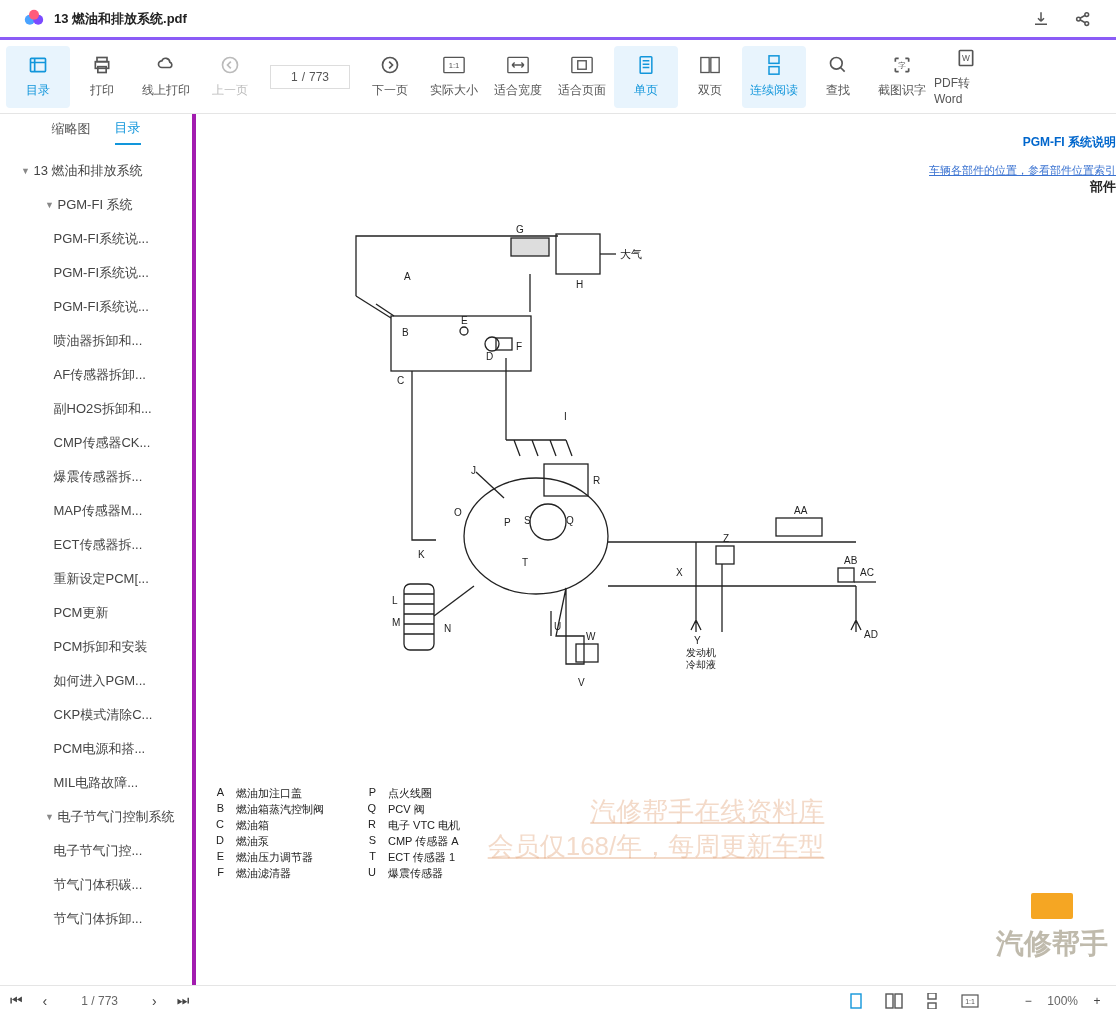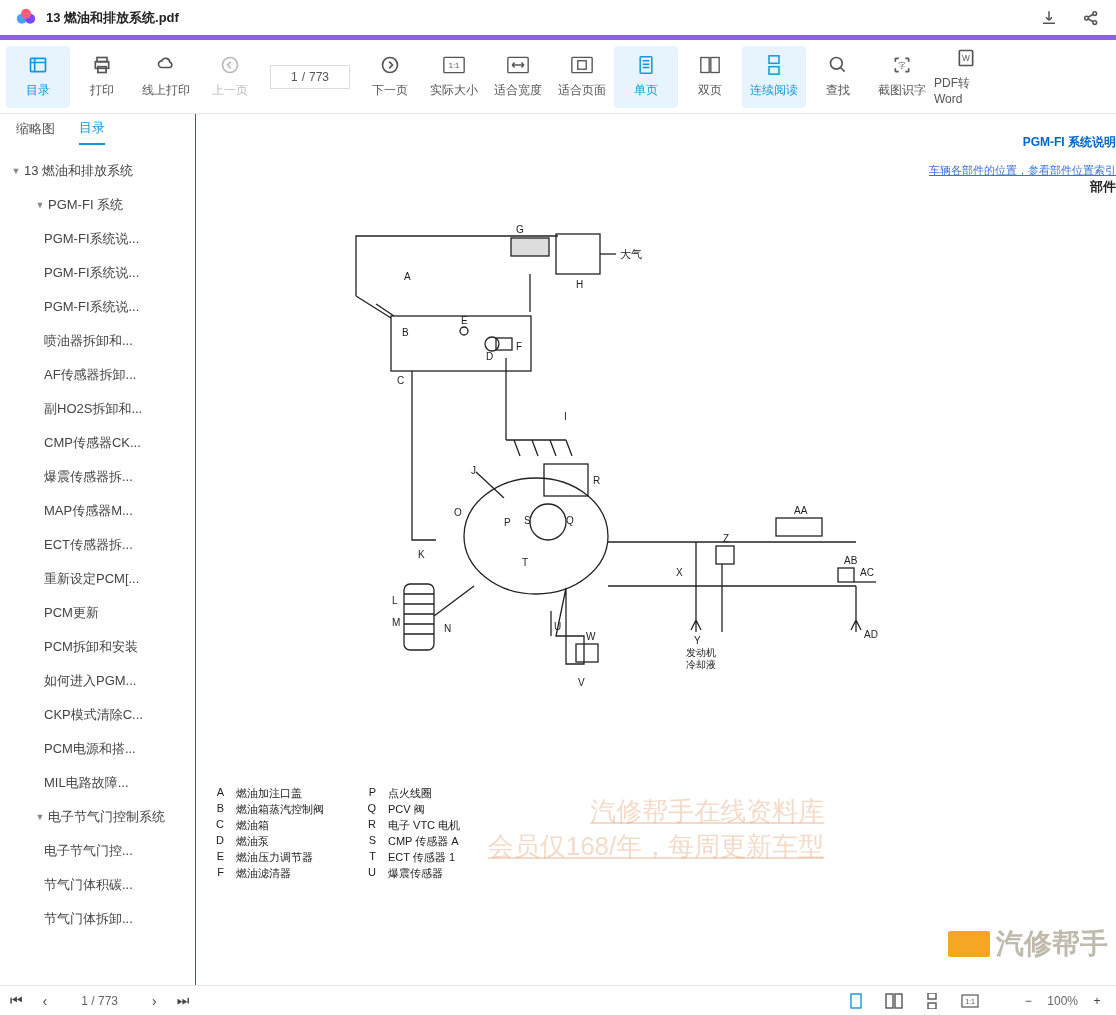--- a/index.html
+++ b/index.html
@@ -1,35 +1,35 @@
 <!DOCTYPE html>
 <html><head>
 <meta charset="utf-8">
 <style>
 * { margin: 0; padding: 0; box-sizing: border-box; font-family: "Microsoft YaHei", Arial, sans-serif; }
 body { background: #f5f5f5; overflow: hidden; width: 1116px; height: 1015px; position: relative; }
 
-.title-bar { height: 40px; background: #fff; display: flex; align-items: center; padding: 0 16px; border-bottom: 5px solid #8b5cf6; }
+.title-bar { height: 40px; background: #fff; display: flex; align-items: center; padding: 0 24px; border-bottom: 3px solid #8b5cf6; }
 .title-bar .logo { width: 20px; height: 20px; margin-right: 10px; }
 .title-bar .title { font-size: 13px; font-weight: 600; color: #222; flex: 1; }
 .title-bar .right-icons { display: flex; gap: 24px; align-items: center; }
 .title-bar .right-icons span { cursor: pointer; color: #666; }
 
 .toolbar { height: 74px; background: #fff; border-bottom: 1px solid #e5e5e5; display: flex; align-items: center; padding: 0 6px; }
 .tb-item { display: flex; flex-direction: column; align-items: center; justify-content: center; width: 64px; height: 62px; cursor: pointer; border-radius: 4px; font-size: 12px; color: #555; gap: 6px; }
 .tb-item.active { background: #e8f4fd; color: #1296db; }
 .tb-item.active2 { background: #e8f4fd; color: #1296db; }
 .tb-item .tb-icon { width: 22px; height: 22px; display: flex; align-items: center; justify-content: center; }
 .tb-item.disabled { color: #bbb; }
 .page-info { width: 96px; display: flex; flex-direction: column; align-items: center; justify-content: center; height: 62px; }
 .page-info .pi-box { width: 80px; height: 24px; border: 1px solid #ddd; display: flex; align-items: center; justify-content: center; font-size: 12px; color: #555; }
 
 .content-area { display: flex; height: calc(1015px - 40px - 74px - 30px); }
 
-.sidebar { width: 196px; background: #fff; border-right: 1px solid #a21caf; display: flex; flex-direction: column; }
+.sidebar { width: 196px; background: #fff; border-right: 4px solid #a21caf; display: flex; flex-direction: column; align-items: center; }
 .side-tabs { height: 36px; display: flex; align-items: center; padding: 0 16px; gap: 24px; font-size: 13px; }
 .side-tab { color: #555; cursor: pointer; padding-bottom: 6px; }
 .side-tab.active { color: #1296db; border-bottom: 2px solid #1296db; font-weight: 500; }
 .side-tree { flex: 1; overflow-y: auto; padding: 4px 0; }
 .tree-node { display: flex; align-items: center; padding: 8px 8px; font-size: 13px; color: #444; cursor: pointer; white-space: nowrap; overflow: hidden; text-overflow: ellipsis; }
 .tree-node .arrow { width: 12px; text-align: center; color: #888; font-size: 9px; margin-right: 2px; }
 .tree-l0 { padding-left: 10px; }
 .tree-l1 { padding-left: 34px; }
 .tree-l2 { padding-left: 44px; }
 
@@ -37,21 +37,21 @@
 .doc-page { background: #fff; width: 100%; height: 100%; padding: 20px 0 0 0; position: relative; text-align: right; }
 .doc-page .pg-title { color: #0066cc; font-size: 12px; font-weight: bold; margin-left: 0; }
 .doc-page .pg-link { color: #3b73d1; font-size: 11px; text-decoration: underline; margin-top: 12px; display: block; }
 .doc-page .pg-sub { font-size: 13px; font-weight: bold; color: #222; }
 .diagram-box { margin: 20px 10px 10px 10px; height: 560px; border: none; position: relative; background: #fff; }
 .legend { display: flex; gap: 40px; margin: 10px 10px 0 16px; font-size: 11px; color: #222; }
 .legend-col { display: flex; flex-direction: column; gap: 1px; }
 .legend-row { display: flex; gap: 12px; }
 .legend-row .k { width: 12px; }
 .watermark { position: absolute; top: 680px; left: 50%; transform: translateX(-50%); font-size: 26px; color: rgba(220,150,100,0.35); white-space: nowrap; pointer-events: none; text-decoration: underline; }
-.watermark2 { position: absolute; bottom: 22px; right: 8px; font-size: 28px; font-weight: 700; color: rgba(180,174,158,0.85); display: flex; align-items: center; gap: 6px; pointer-events: none; }
+.watermark2 { position: absolute; bottom: 22px; right: 8px; font-size: 28px; font-weight: 700; color: rgba(180,174,158,0.85); display: flex; align-items: center; gap: 6px; pointer-events: none; flex-direction: column; }
 .wm-icon { width: 42px; height: 26px; background: #f5a623; border-radius: 2px; }
 
 .bottom-bar { height: 30px; background: #fff; border-top: 1px solid #e5e5e5; display: flex; align-items: center; padding: 0 10px; font-size: 12px; color: #666; }
 .bottom-bar .nav-btns { display: flex; gap: 20px; align-items: center; }
 .bottom-bar .nav-btn { cursor: pointer; color: #444; font-size: 14px; }
 .bottom-bar .page-num { margin: 4px 14px; font-size: 12px; }
 .bottom-bar .flex-spacer { flex: 1; }
 .bottom-bar .view-ctrls { display: flex; gap: 20px; align-items: center; }
 .bottom-bar .vc { cursor: pointer; color: #444; display:flex; align-items:center; justify-content:center; width:18px; height:18px; }
 .bottom-bar .vc.active { color: #1296db; }

